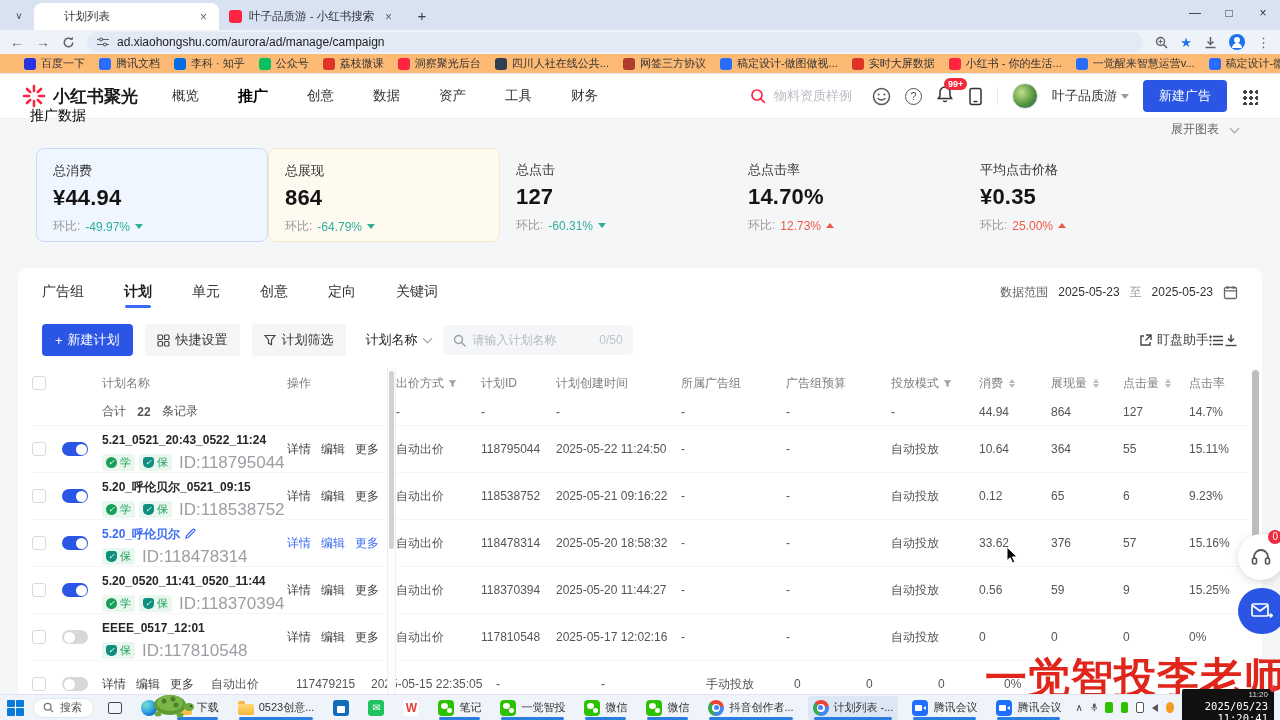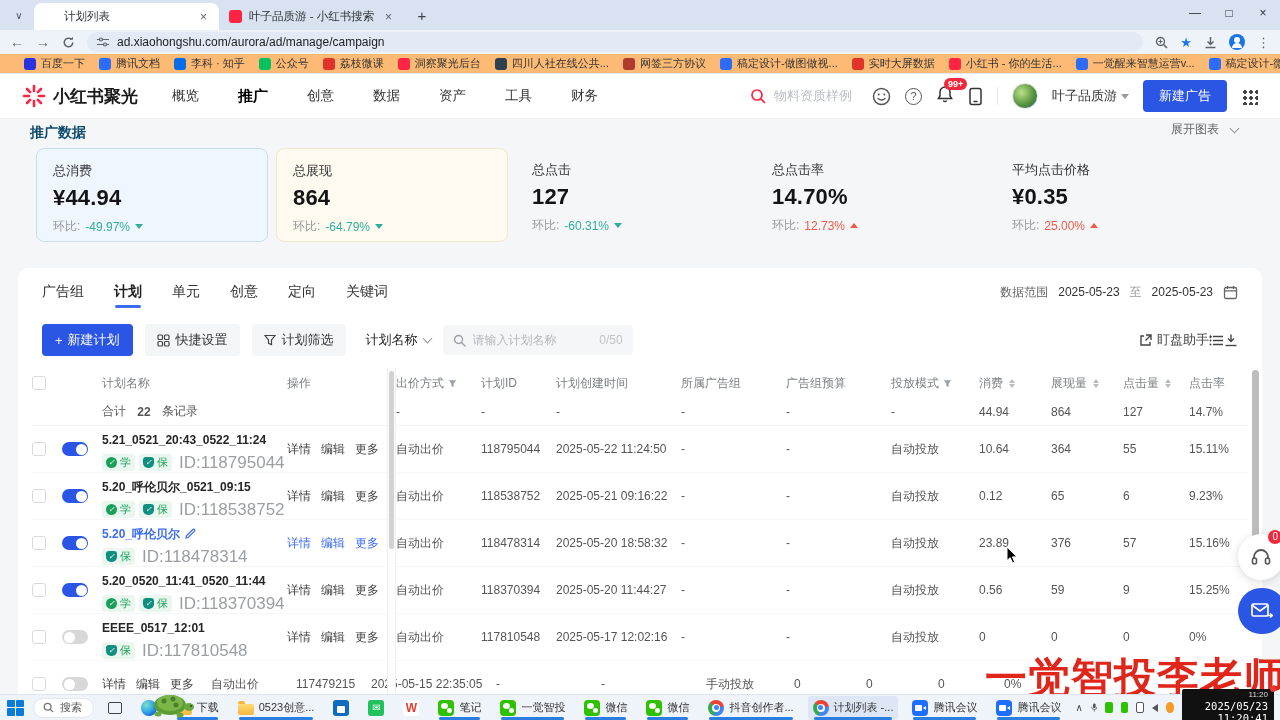--- a/index.html
+++ b/index.html
@@ -42,24 +42,24 @@
 .circle-q{width:17px;height:17px;border-radius:50%;border:1.4px solid #555;display:flex;align-items:center;justify-content:center;font-size:11px;color:#555}
 .bell-wrap{position:relative}
 .badge99{position:absolute;top:-7px;left:8px;background:#f0293d;color:#fff;font-size:9px;border-radius:8px;padding:1px 4px;font-weight:bold}
 .avatar{width:26px;height:26px;border-radius:50%;background:radial-gradient(circle at 35% 35%,#bfe08a,#4f8f3a 60%,#2d5f86);border:1px solid #e5e5e5}
 .uname{font-size:13px;color:#333;display:flex;align-items:center;gap:4px}
 .caret{width:0;height:0;border-left:4px solid transparent;border-right:4px solid transparent;border-top:5px solid #999}
 .btn-blue{background:#2a55e5;color:#fff;border-radius:4px;font-size:13px;padding:7px 16px}
 .grid9{width:17px;height:17px;background-image:radial-gradient(#444 1.6px,transparent 1.7px);background-size:6px 6px;background-position:1px 1px}
 .vdiv{width:1px;height:18px;background:#e8e8e8}
 
-.stats-title{position:absolute;left:30px;top:124px;font-size:14px;font-weight:bold;color:#0c4a6e}
+.stats-title{position:absolute;left:30px;top:107px;font-size:14px;font-weight:normal;color:#000000}
 .expand-link{position:absolute;right:42px;top:121px;font-size:12px;color:#666;display:flex;align-items:center;gap:12px}
 .chev-down{width:7px;height:7px;border-right:1.4px solid #999;border-bottom:1.4px solid #999;transform:rotate(45deg);margin-top:-3px}
-.cards{position:absolute;left:36px;top:148px;display:flex;gap:8px}
+.cards{position:absolute;left:36px;top:148px;display:flex;gap:0}
 .card{width:232px;height:94px;border-radius:8px;padding:13px 16px}
 .card.blue{background:#f0f6ff;border:1px solid #c9dcf8}
 .card.cream{background:#fffaf0;border:1px solid #f3e7cd}
 .card .lb{font-size:13px;color:#333}
 .card .val{font-size:22px;font-weight:bold;color:#141414;margin-top:5px;letter-spacing:.2px}
 .trend{margin-top:7px;font-size:12px;color:#999;display:flex;align-items:center;gap:5px}
 .trend .tv.down{color:#2fae9b}.trend .tv.up{color:#ee5a46}
 .tri{width:0;height:0;border-left:4px solid transparent;border-right:4px solid transparent}
 .trend .down ~ .tri,.tri.down{border-top:5px solid #2fae9b}
 .tri.up{border-bottom:5px solid #ee5a46}
@@ -413,21 +413,21 @@
       <div class="trend">
         <span>环比:</span>
         <span class="tv up">25.00%</span>
         <span class="tri up"></span>
       </div>
     </div>
   </div>
 
 <div class="panel">
   <div class="ptabs">
-    <div style="display:flex;gap:30px;align-items:center">
+    <div style="display:flex;gap:40px;align-items:center">
 
         <span class="ptab">广告组</span>
 
         <span class="ptab active">计划</span>
 
         <span class="ptab">单元</span>
 
         <span class="ptab">创意</span>
 
         <span class="ptab">定向</span>
@@ -679,21 +679,21 @@
             <span>更多</span>
           </span>
           </div>
           <div class="cell cd"></div>
           <div class="cell cb mut">自动出价</div>
           <div class="cell cp mut">118478314</div>
           <div class="cell ctm mut">2025-05-20 18:58:32</div>
           <div class="cell cg mut">-</div>
           <div class="cell cbu mut">-</div>
           <div class="cell cm mut">自动投放</div>
-          <div class="cell cco mut">23.89</div>
+          <div class="cell cco mut">33.62</div>
           <div class="cell cim mut">376</div>
           <div class="cell ccl mut">57</div>
           <div class="cell cctr mut">15.16%</div>
         </div>
 
         <div class="trow drow">
           <div class="cell cc">
             <span class="cbx"></span>
           </div>
           <div class="cell ct">

